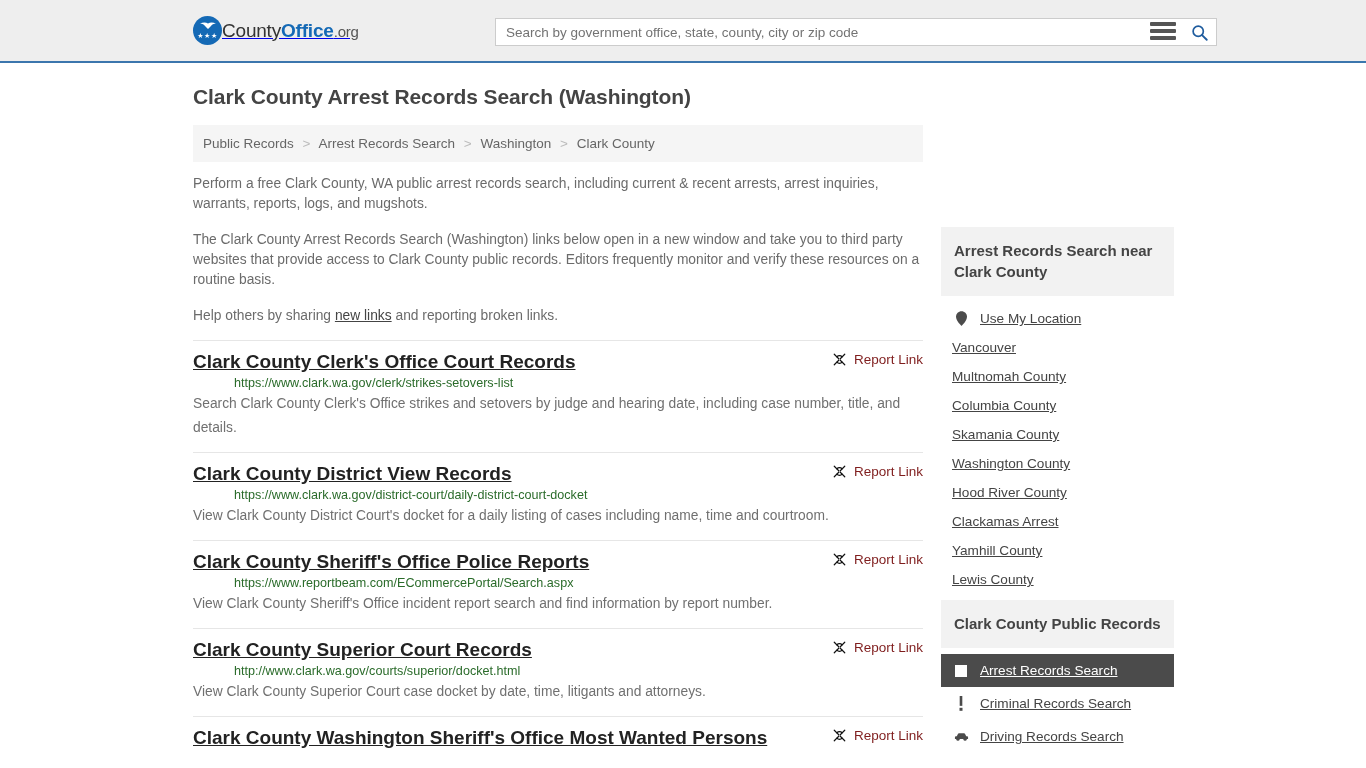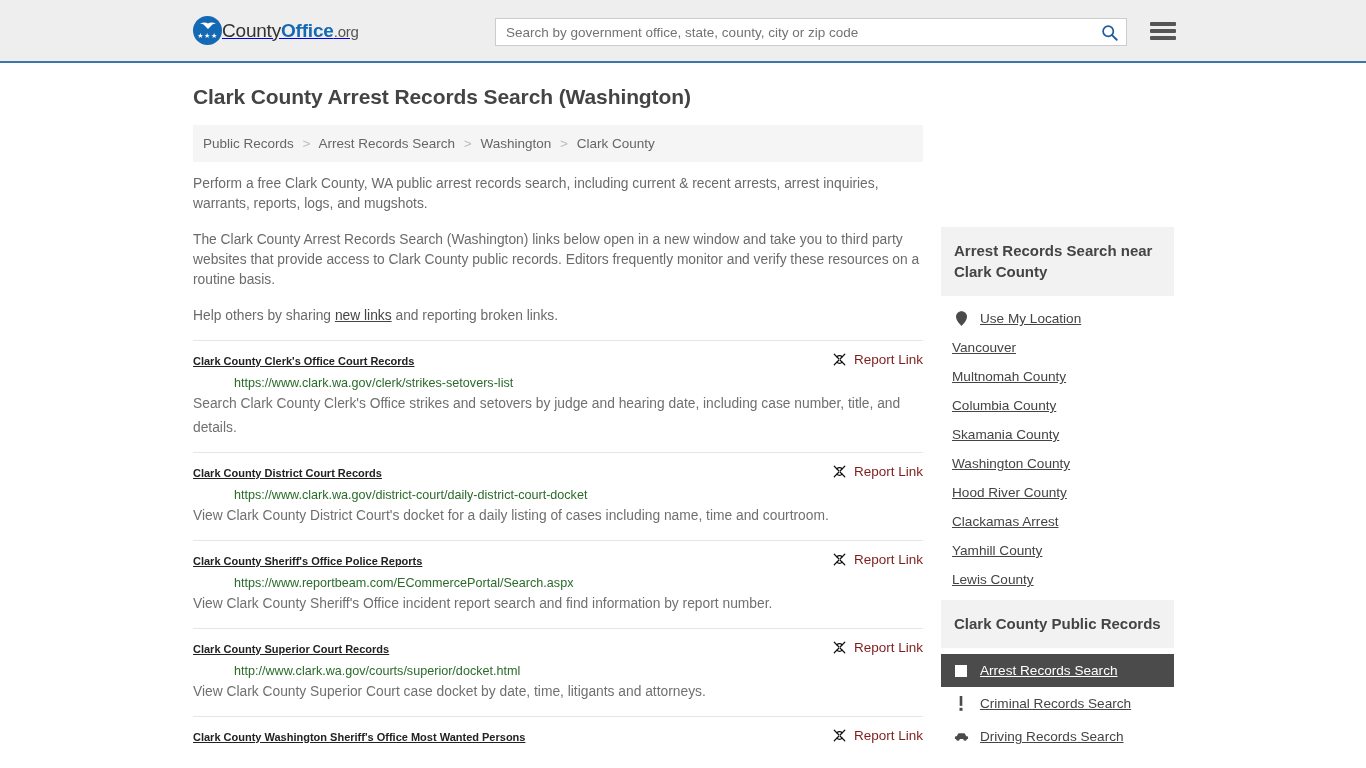--- a/index.html
+++ b/index.html
@@ -57,21 +57,21 @@
     text-decoration: underline;
   }
   .logo-text .t-county { color: #333333; }
   .logo-text .t-office { color: #1469b5; font-weight: bold; }
   .logo-text .t-org { color: #555555; font-size: 15px; }
 
   .search-wrap {
     position: absolute;
     left: 495px;
     top: 18px;
-    width: 632px;
+    width: 722px;
     height: 28px;
     background: #ffffff;
     border: 1px solid #cccccc;
     display: flex;
     align-items: center;
   }
   .search-input {
     flex: 1 1 auto;
     border: none;
     outline: none;
@@ -171,21 +171,21 @@
     border-top: 1px solid #e6e6e6;
     padding: 11px 0 12px 0;
   }
   .result:first-of-type { border-top: 1px solid #e6e6e6; }
   .result-head {
     display: flex;
     align-items: flex-start;
     justify-content: space-between;
   }
   .result-title {
-    font-size: 11px;
+    font-size: 19px;
     font-weight: bold;
     color: #222222;
     text-decoration: underline;
     cursor: pointer;
     line-height: 19px;
   }
   .report-link {
     display: flex;
     align-items: center;
     gap: 7px;
@@ -349,21 +349,21 @@
             </svg>
             <span class="rl-label">Report Link</span>
           </div>
         </div>
         <a class="result-url" href="#">https://www.clark.wa.gov/clerk/strikes-setovers-list</a>
         <div class="result-desc">Search Clark County Clerk's Office strikes and setovers by judge and hearing date, including case number, title, and details.</div>
       </div>
 
       <div class="result">
         <div class="result-head">
-          <a class="result-title" href="#">Clark County District Court Records</a>
+          <a class="result-title" href="#">Clark County District View Records</a>
           <div class="report-link">
             <svg width="15" height="15" viewBox="0 0 20 20">
               <path d="M3 3 L9 9 M17 3 L11 9 M3 17 L9 11 M17 17 L11 11" fill="none" stroke="#111" stroke-width="1.6" stroke-linecap="round"></path>
               <path d="M6.5 6.5 a4.5 4.5 0 0 1 7 0" fill="none" stroke="#111" stroke-width="1.6" stroke-linecap="round"></path>
               <path d="M6.5 13.5 a4.5 4.5 0 0 0 7 0" fill="none" stroke="#111" stroke-width="1.6" stroke-linecap="round"></path>
             </svg>
             <span class="rl-label">Report Link</span>
           </div>
         </div>
         <a class="result-url" href="#">https://www.clark.wa.gov/district-court/daily-district-court-docket</a>

